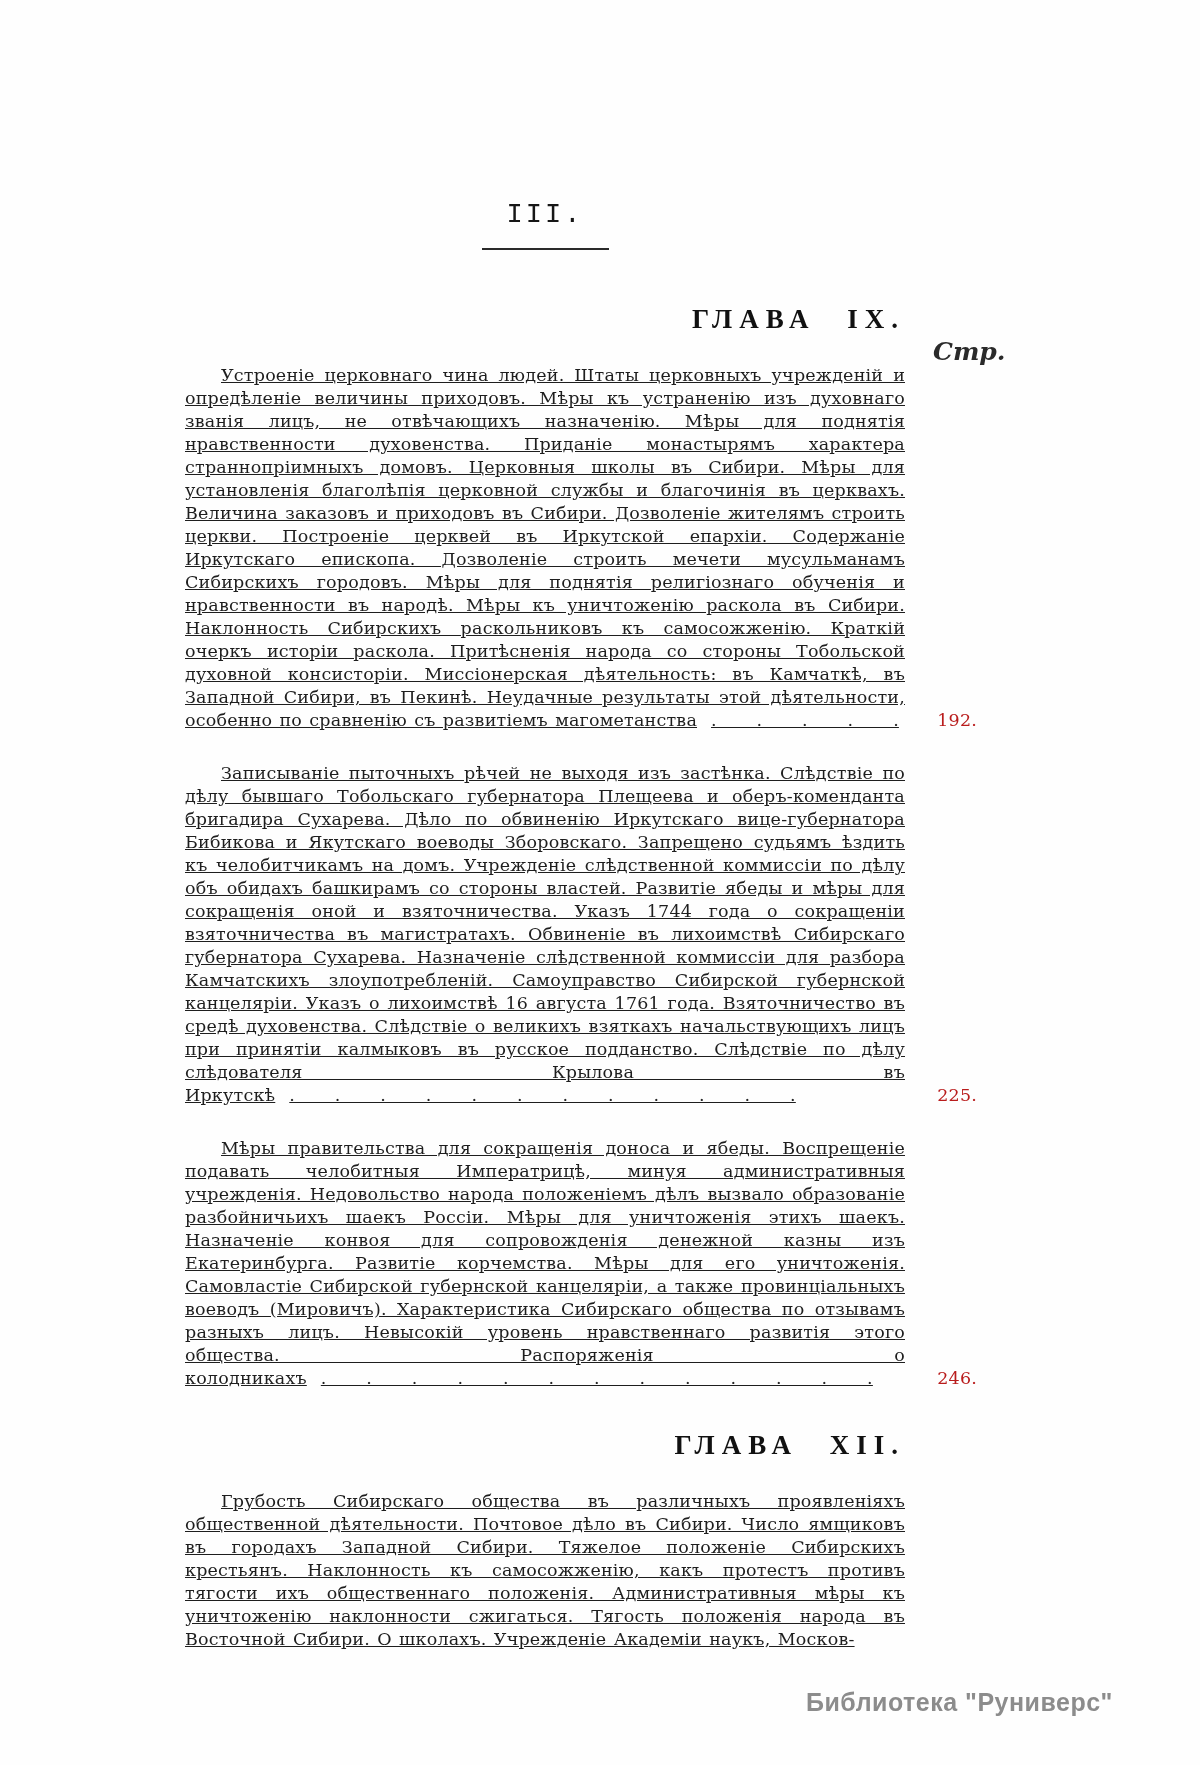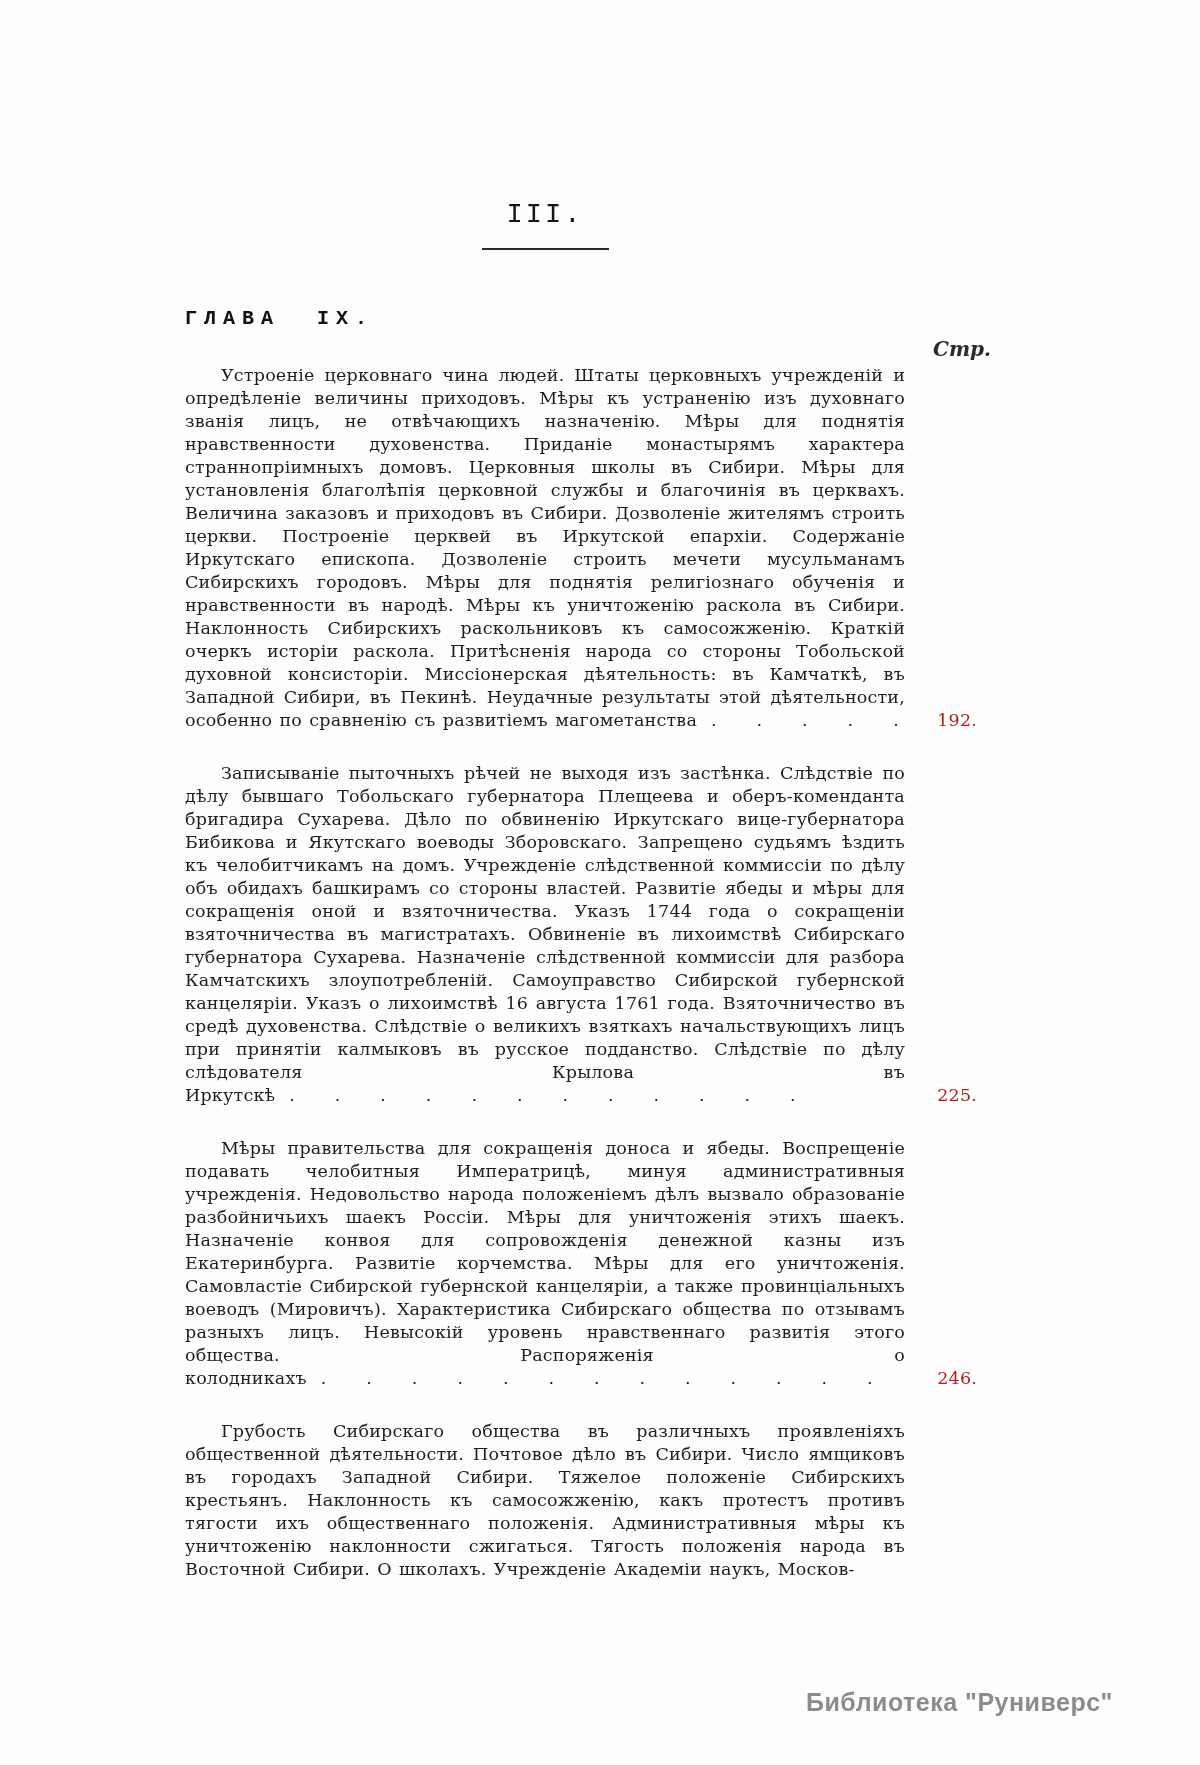--- a/index.html
+++ b/index.html
@@ -27,61 +27,62 @@
     font-family: Liberation Mono, monospace;
   }
   .divider {
     width: 127px;
     height: 0;
     border-top: 2px solid #2a2a2a;
     margin: 16px auto 0 auto;
   }
   .chapter h2 {
     margin: 40px 0 0 0;
-    text-align: left;
-    font-family: Liberation Mono, monospace;
+    text-align: right;
+    font-family: Liberation Serif, serif;
     font-weight: 700;
-    font-size: 20px;
+    font-size: 27px;
     line-height: 30px;
     letter-spacing: 7px;
     word-spacing: 18px;
     color: #111111;
   }
   .chapter.first h2 { margin-top: 54px; }
   .chapter p.summary {
     position: relative;
     margin: 30px 0 0 0;
     text-align: justify;
     text-indent: 36px;
     font-size: 17.5px;
     line-height: 23px;
     letter-spacing: 0.2px;
     word-spacing: 1.5px;
     color: #1e1e1e;
+    text-decoration: underline;
   }
   .dots {
     word-spacing: 34px;
     padding-left: 14px;
     white-space: nowrap;
   }
   .pagenum {
     position: absolute;
     right: -72px;
     bottom: 0;
     line-height: 23px;
     font-size: 17.5px;
     color: #b91c1c;
   }
   .str-header {
     position: absolute;
     left: 933px;
     top: 337px;
     font-style: italic;
     font-weight: 600;
-    font-size: 20px;
+    font-size: 25px;
     color: #2a2a2a;
   }
   .watermark {
     position: absolute;
     left: 806px;
     top: 1688px;
     font-family: "Liberation Sans", sans-serif;
     font-weight: 700;
     font-size: 25px;
     letter-spacing: 0.5px;
@@ -107,20 +108,21 @@
 
     <section class="chapter">
       <p class="summary"><span>Записываніе пыточныхъ рѣчей не выходя изъ застѣнка. Слѣдствіе по дѣлу бывшаго Тобольскаго губернатора Плещеева и оберъ-коменданта бригадира Сухарева. Дѣло по обвиненію Иркутскаго вице-губернатора Бибикова и Якутскаго воеводы Зборовскаго. Запрещено судьямъ ѣздить къ челобитчикамъ на домъ. Учрежденіе слѣдственной коммиссіи по дѣлу объ обидахъ башкирамъ со стороны властей. Развитіе ябеды и мѣры для сокращенія оной и взяточничества. Указъ 1744 года о сокращеніи взяточничества въ магистратахъ. Обвиненіе въ лихоимствѣ Сибирскаго губернатора Сухарева. Назначеніе слѣдственной коммиссіи для разбора Камчатскихъ злоупотребленій. Самоуправство Сибирской губернской канцеляріи. Указъ о лихоимствѣ 16 августа 1761 года. Взяточничество въ средѣ духовенства. Слѣдствіе о великихъ взяткахъ начальствующихъ лицъ при принятіи калмыковъ въ русское подданство. Слѣдствіе по дѣлу слѣдователя Крылова въ Иркутскѣ</span><span class="dots">. . . . . . . . . . . .</span><span class="pagenum">225.</span></p>
     </section>
 
     <section class="chapter">
       <p class="summary"><span>Мѣры правительства для сокращенія доноса и ябеды. Воспрещеніе подавать челобитныя Императрицѣ, минуя административныя учрежденія. Недовольство народа положеніемъ дѣлъ вызвало образованіе разбойничьихъ шаекъ Россіи. Мѣры для уничтоженія этихъ шаекъ. Назначеніе конвоя для сопровожденія денежной казны изъ Екатеринбурга. Развитіе корчемства. Мѣры для его уничтоженія. Самовластіе Сибирской губернской канцеляріи, а также провинціальныхъ воеводъ (Мировичъ). Характеристика Сибирскаго общества по отзывамъ разныхъ лицъ. Невысокій уровень нравственнаго развитія этого общества. Распоряженія о колодникахъ</span><span class="dots">. . . . . . . . . . . . .</span><span class="pagenum">246.</span></p>
     </section>
 
     <section class="chapter">
+      <h2>ГЛАВА XII.</h2>
       <p class="summary"><span>Грубость Сибирскаго общества въ различныхъ проявленіяхъ общественной дѣятельности. Почтовое дѣло въ Сибири. Число ямщиковъ въ городахъ Западной Сибири. Тяжелое положеніе Сибирскихъ крестьянъ. Наклонность къ самосожженію, какъ протестъ противъ тягости ихъ общественнаго положенія. Административныя мѣры къ уничтоженію наклонности сжигаться. Тягость положенія народа въ Восточной Сибири. О школахъ. Учрежденіе Академіи наукъ, Москов-</span><span class="pagenum"></span></p>
     </section>
 
   </div>
 
   <div class="watermark">Библиотека "Руниверс"</div>
 
 </div>
 
 </body></html>

